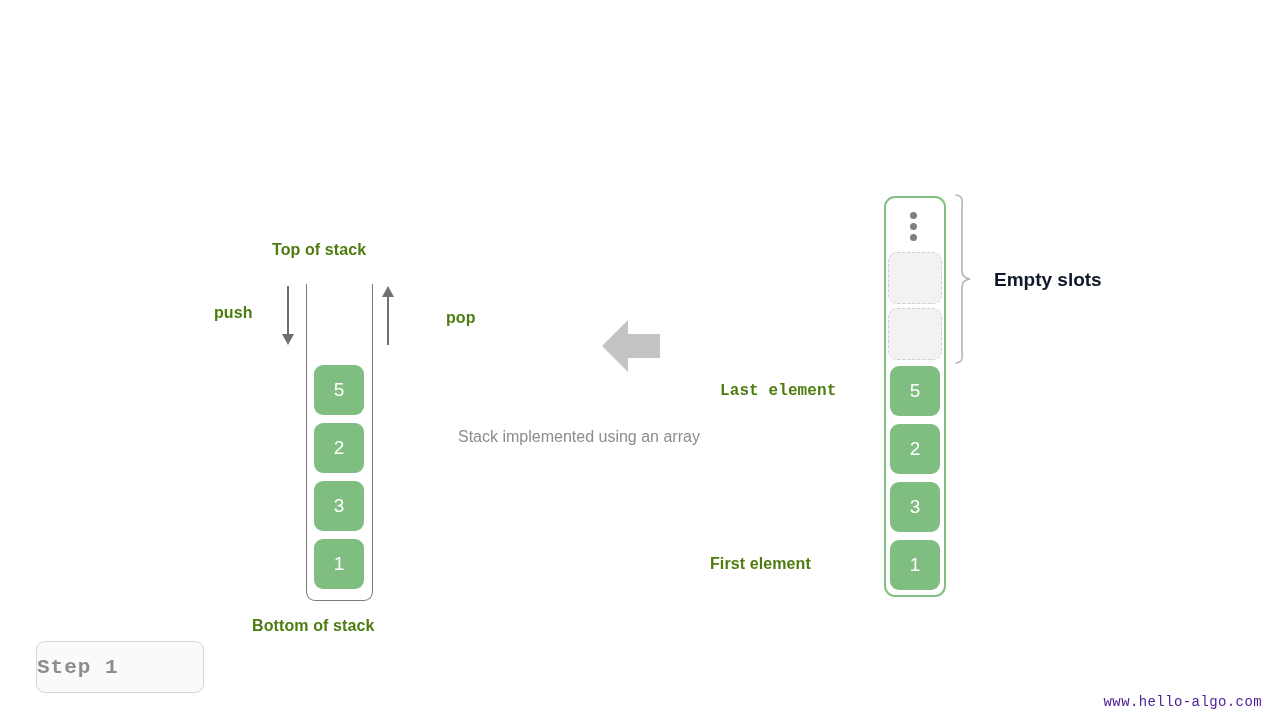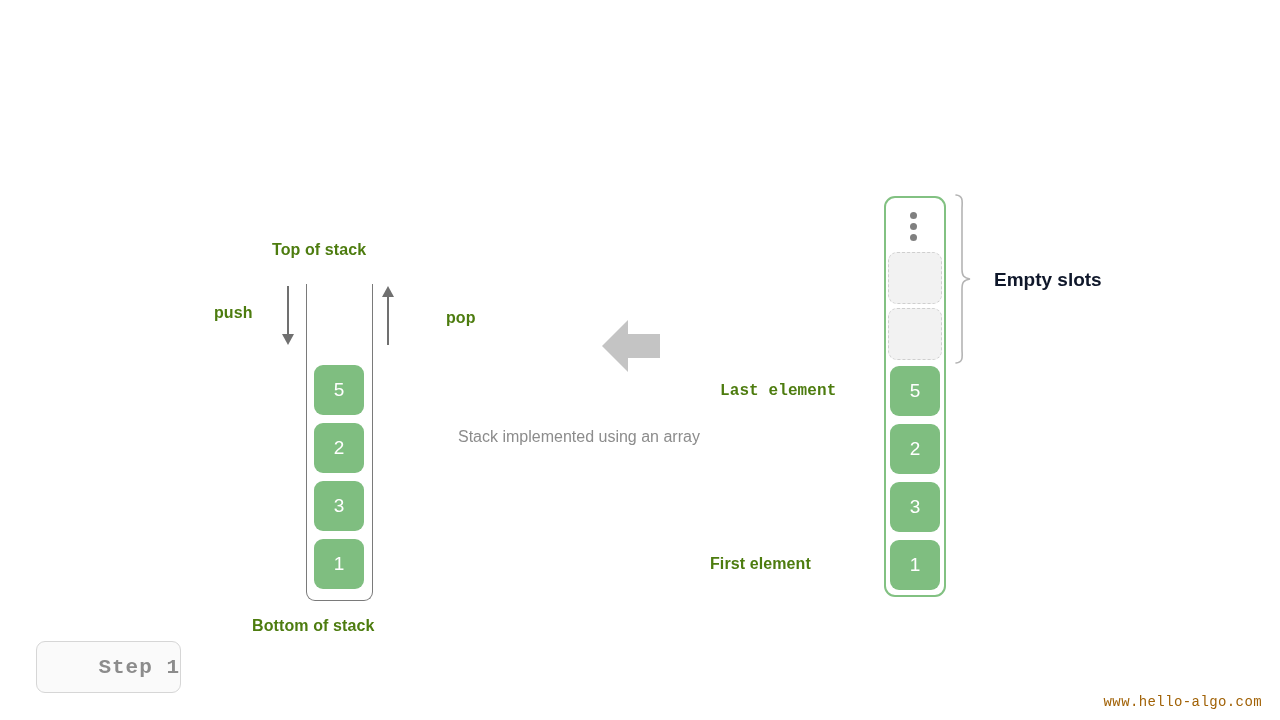--- a/index.html
+++ b/index.html
@@ -147,46 +147,46 @@
     position: absolute;
     left: 953px;
     top: 193px;
   }
 
   
   #step-badge {
     position: absolute;
     left: 36px;
     top: 641px;
-    width: 145px;
+    width: 168px;
     height: 52px;
     border: 1.4px solid #d6d6d6;
     border-radius: 9px;
     background: #fafafa;
     display: flex;
     align-items: center;
-    justify-content: flex-end;
+    justify-content: flex-start;
     box-sizing: border-box;
   }
   #step-badge-label {
     font-family: "Liberation Mono", "DejaVu Sans Mono", monospace;
     font-size: 21px;
     font-weight: bold;
     color: #8c8c8c;
     letter-spacing: 1px;
   }
 
   
   #watermark {
     position: absolute;
     right: 18px;
     bottom: 10px;
     font-family: "Liberation Mono", "DejaVu Sans Mono", monospace;
     font-size: 14px;
-    color: #a16207;
+    color: #4c1d95;
     letter-spacing: 0.4px;
     white-space: nowrap;
   }
 </style>
 </head>
 <body>
 
 <div id="canvas">
 
   <div class="lbl-dark" style="left:272px; top:241px;">Top of stack</div>

